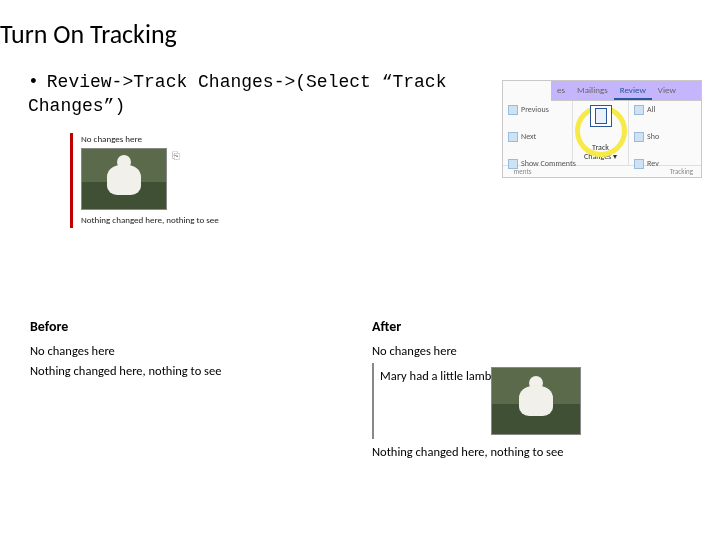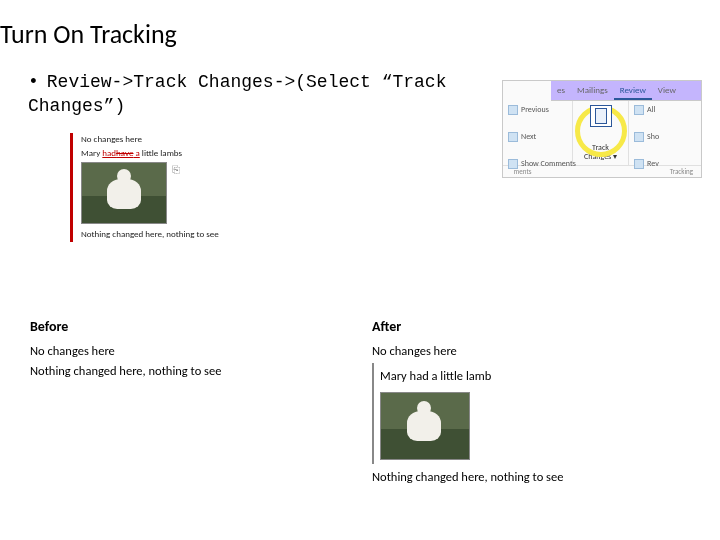--- a/index.html
+++ b/index.html
@@ -157,21 +157,21 @@
   .compare {
     position: absolute;
     left: 30px; right: 22px;
     top: 318px;
     display: flex;
     gap: 16px;
   }
   .col { flex: 1; font-size: 12px; color: #000; }
   .col-title { font-weight: 700; margin-bottom: 8px; font-size: 14px; }
   .col p { margin: 5px 0; font-family: Calibri, Arial, sans-serif; font-size: 12.5px; }
-  .col .with-img { display: flex; flex-direction: column; }
+  .col .with-img { display: flex; flex-direction: row; }
   .after-bar { display: flex; }
   .after-bar .vbar { width: 2px; background: #888; margin-right: 6px; }
 </style>
 </head>
 <body>
 
 <div class="slide-title">Turn On Tracking</div>
 
 <div class="bullet-row">
   <span class="dot">•</span><span>Review-&gt;Track Changes-&gt;(Select “Track Changes”)</span>
@@ -208,23 +208,20 @@
     <span>ments</span>
     <span></span>
     <span>Tracking</span>
   </div>
 </div>
 
 <div class="revision-mock">
   <div class="rev-bar"></div>
   <div class="rev-body">
     <div class="rev-line">No changes here</div>
-    <div class="rev-line">
-      <span>Mary </span><span class="rev-red">had</span><span class="rev-strike">have</span><span class="rev-red"> a</span><span> little lambs</span>
-    </div>
     <div class="lamb-box small">
       <div class="lamb-shape"></div>
       <div class="anchor-mark">⎘</div>
     </div>
     <div class="rev-line">Nothing changed here, nothing to see</div>
   </div>
 </div>
 
 <div class="compare">
   <div class="col">

